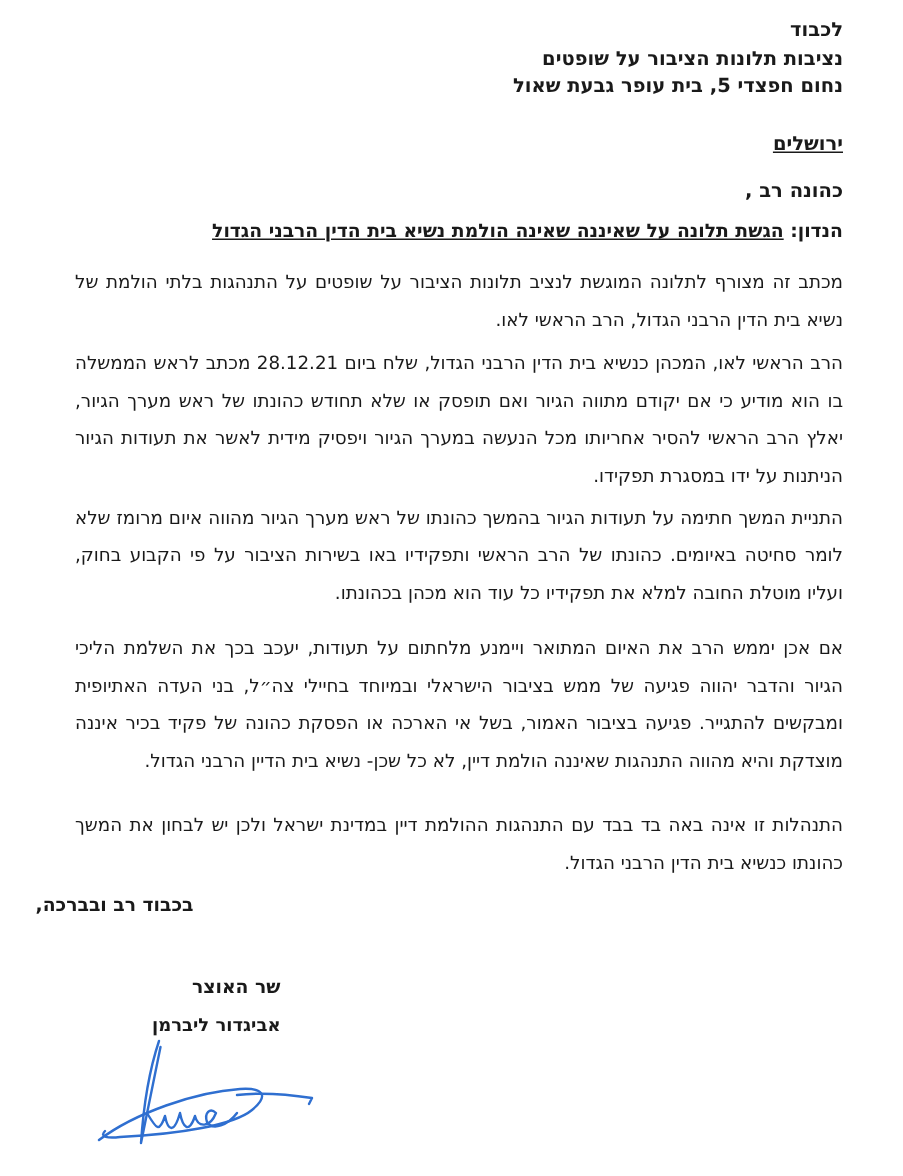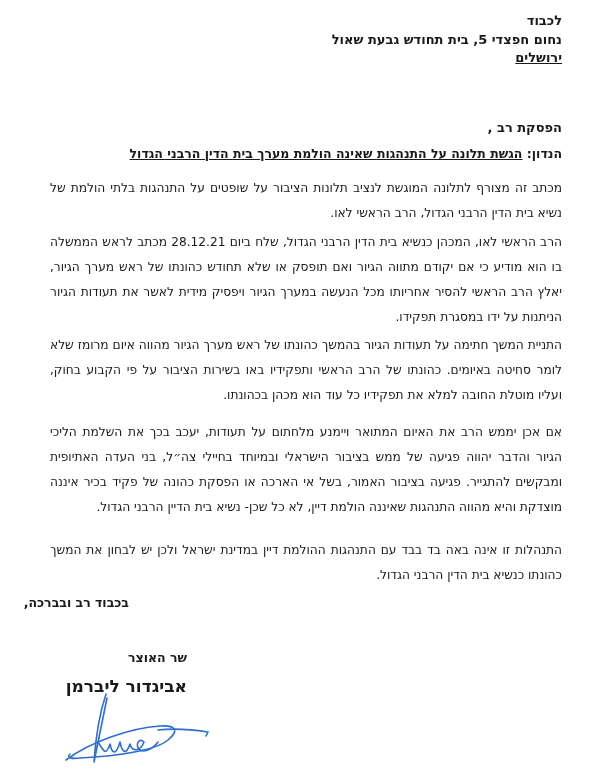--- a/index.html
+++ b/index.html
@@ -5,51 +5,52 @@
     html, body { margin: 0; padding: 0; }
     body {
       width: 602px; height: 784px; background: #ffffff; overflow: hidden;
       font-family: "DejaVu Sans", "Liberation Sans", sans-serif;
       color: #1a1a1a;
       position: relative;
     }
     .page { position: absolute; left: 0; top: 0; width: 602px; height: 728px; direction: rtl; padding-left: 10px; }
     .addr { position: absolute; right: 50px; top: 12px; font-size: 13px; font-weight: bold; line-height: 18.5px; text-align: right; }
     .addr div { white-space: nowrap; }
-    .addr .u { text-decoration: underline; }
+    .addr .u { text-decoration: underline; margin-top: 20px; }
     .greeting { position: absolute; right: 50px; top: 120px; font-size: 13px; font-weight: bold; }
     .subject { position: absolute; right: 50px; top: 146px; font-size: 12.5px; font-weight: bold; white-space: nowrap; }
     .subject .s { text-decoration: underline; }
     .para { position: absolute; right: 50px; width: 512px; font-size: 12.2px; font-weight: normal; line-height: 25px; text-align: justify; text-align-last: right; }
     .p1 { top: 176px; }
     .p2 { top: 230px; }
     .p3 { top: 333px; }
     .p4 { top: 420px; margin-left: 43px; }
     .p5 { top: 538px; }
     .closing { position: absolute; right: 483px; top: 595px; font-size: 12.5px; font-weight: bold; white-space: nowrap; }
     .title { position: absolute; right: 425px; top: 650px; font-size: 12.5px; font-weight: bold; white-space: nowrap; }
-    .name { position: absolute; right: 425px; top: 676px; font-size: 17px; font-weight: bold; white-space: nowrap; }
+    .name { position: absolute; right: 425px; top: 676px; font-size: 12px; font-weight: bold; white-space: nowrap; }
     .cc { position: absolute; right: 50px; top: 700px; font-size: 12px; font-weight: bold; line-height: 16.5px; white-space: nowrap; }
     .sig { position: absolute; left: 60px; top: 692px; width: 150px; height: 76px; }
   </style>
 </head>
 <body>
 
 <div class="page">
 
   <div class="addr">
     <div>לכבוד</div>
-    <div>נחום חפצדי 5, בית תחודש גבעת שאול</div>
+    <div>נציבות תלונות הציבור על שופטים</div>
+    <div>נחום חפצדי 5, בית עופר גבעת שאול</div>
     <div class="u">ירושלים</div>
   </div>
 
-  <div class="greeting">הפסקת רב ,</div>
+  <div class="greeting">כהונה רב ,</div>
 
   <div class="subject">
-    <span>הנדון: </span><span class="s">הגשת תלונה על התנהגות שאינה הולמת מערך בית הדין הרבני הגדול</span>
+    <span>הנדון: </span><span class="s">הגשת תלונה על שאיננה שאינה הולמת נשיא בית הדין הרבני הגדול</span>
   </div>
 
   <div class="para p1">מכתב זה מצורף לתלונה המוגשת לנציב תלונות הציבור על שופטים על התנהגות בלתי הולמת של נשיא בית הדין הרבני הגדול, הרב הראשי לאו.</div>
   <div class="para p2">הרב הראשי לאו, המכהן כנשיא בית הדין הרבני הגדול, שלח ביום 28.12.21 מכתב לראש הממשלה בו הוא מודיע כי אם יקודם מתווה הגיור ואם תופסק או שלא תחודש כהונתו של ראש מערך הגיור, יאלץ הרב הראשי להסיר אחריותו מכל הנעשה במערך הגיור ויפסיק מידית לאשר את תעודות הגיור הניתנות על ידו במסגרת תפקידו.</div>
   <div class="para p3">התניית המשך חתימה על תעודות הגיור בהמשך כהונתו של ראש מערך הגיור מהווה איום מרומז שלא לומר סחיטה באיומים. כהונתו של הרב הראשי ותפקידיו באו בשירות הציבור על פי הקבוע בחוק, ועליו מוטלת החובה למלא את תפקידיו כל עוד הוא מכהן בכהונתו.</div>
   <div class="para p4">אם אכן יממש הרב את האיום המתואר ויימנע מלחתום על תעודות, יעכב בכך את השלמת הליכי הגיור והדבר יהווה פגיעה של ממש בציבור הישראלי ובמיוחד בחיילי צה״ל, בני העדה האתיופית ומבקשים להתגייר. פגיעה בציבור האמור, בשל אי הארכה או הפסקת כהונה של פקיד בכיר איננה מוצדקת והיא מהווה התנהגות שאיננה הולמת דיין, לא כל שכן- נשיא בית הדיין הרבני הגדול.</div>
   <div class="para p5">התנהלות זו אינה באה בד בבד עם התנהגות ההולמת דיין במדינת ישראל ולכן יש לבחון את המשך כהונתו כנשיא בית הדין הרבני הגדול.</div>
 
   <div class="closing">בכבוד רב ובברכה,</div>
   <div class="title">שר האוצר</div>

